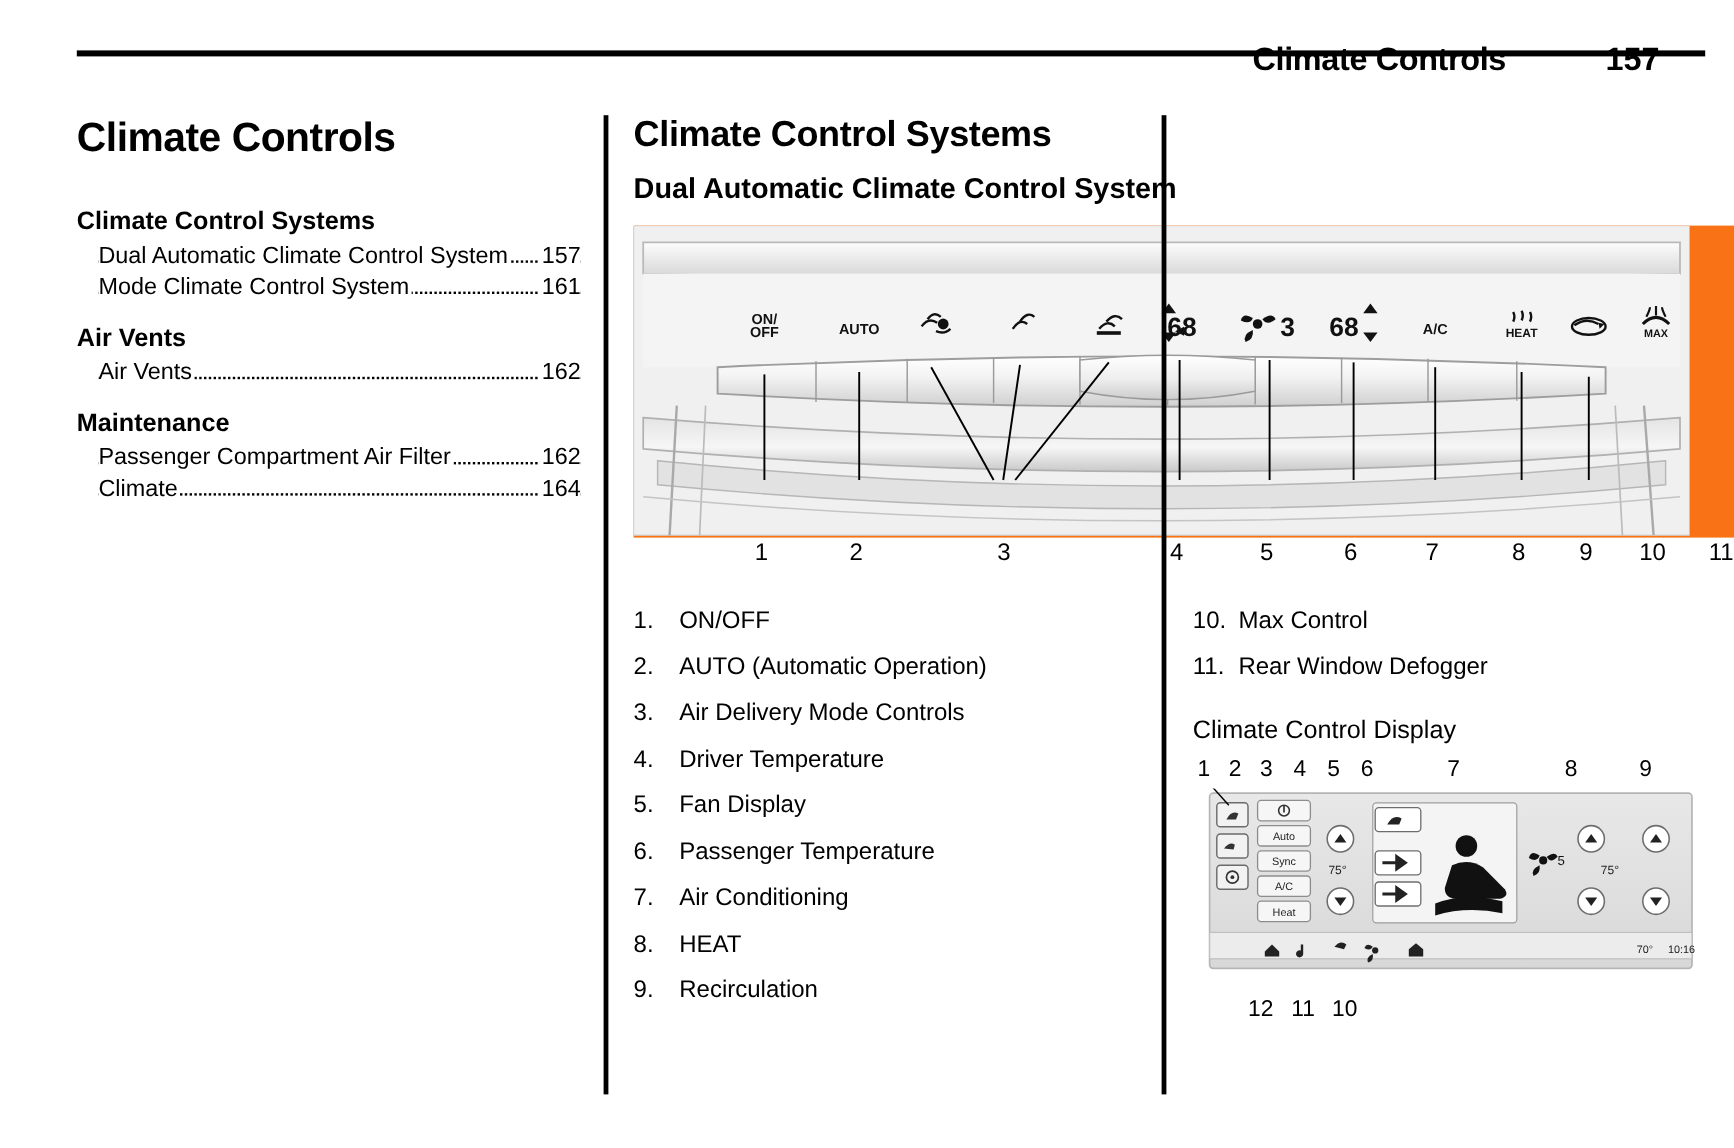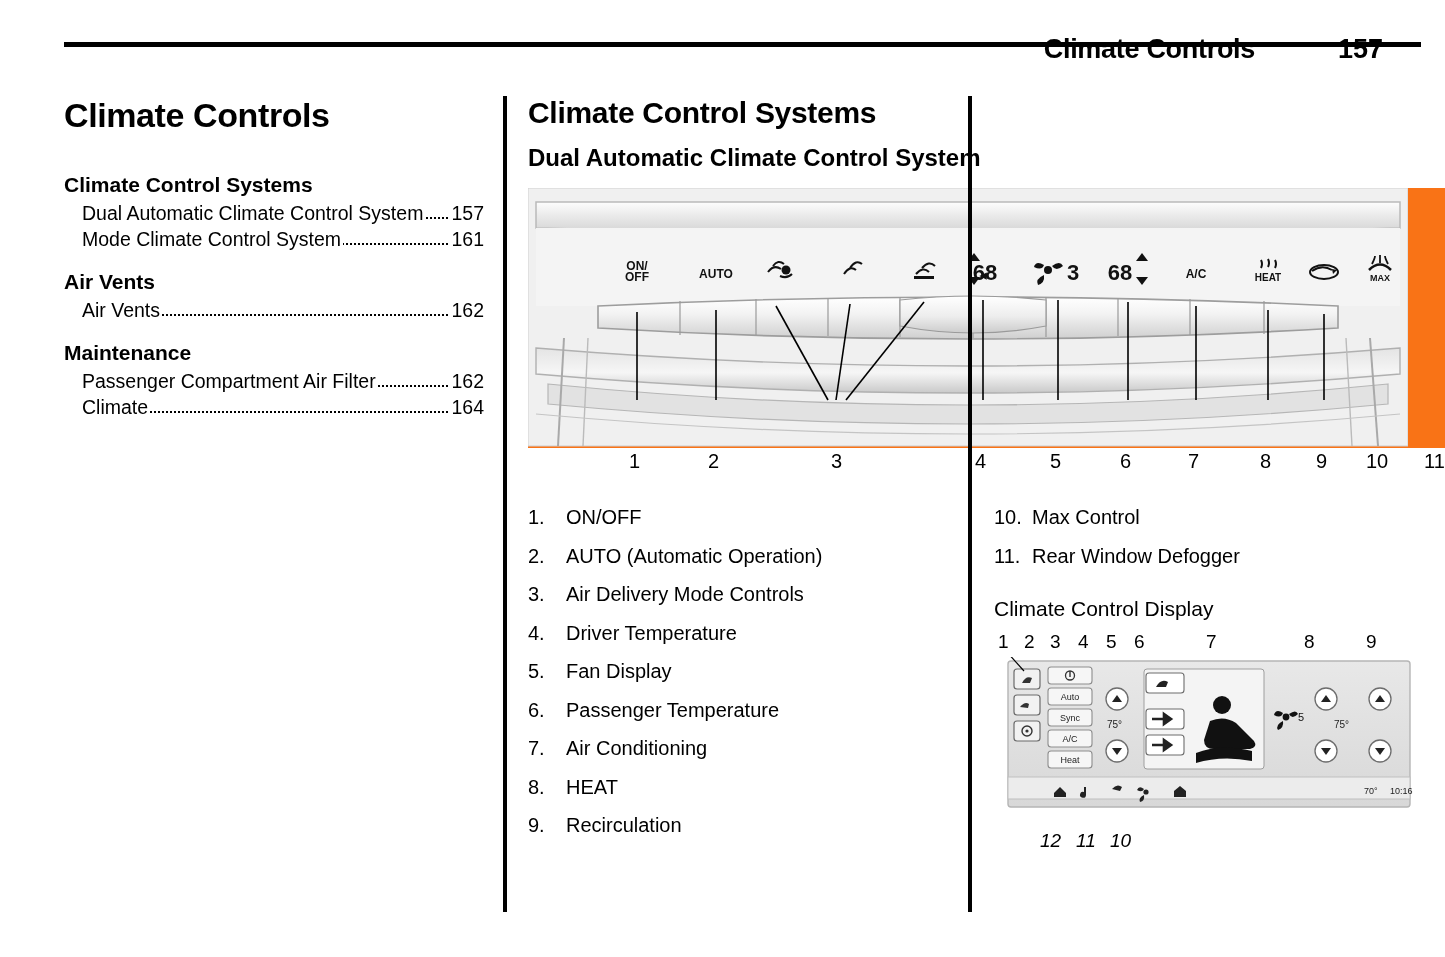--- a/index.html
+++ b/index.html
@@ -541,21 +541,21 @@
             <text x="370" y="137" font-size="9">70°</text>
             <text x="396" y="137" font-size="9">10:16</text>
           </g>
 
           <g stroke="#000" stroke-width="1.2" fill="none">
             <path d="M12 -6 L30 14"></path>
           </g>
         </svg>
 
         
-        <div class="ccd-bottom-nums" style="margin-top:4px;font-style:italic;">
+        <div class="ccd-bottom-nums" style="margin-top:4px;">
           <span style="left:46px">12</span>
           <span style="left:82px">11</span>
           <span style="left:116px">10</span>
         </div>
       </div>
     </div>
   </div>
 </div>
 
 <div class="v-divider2"></div>

